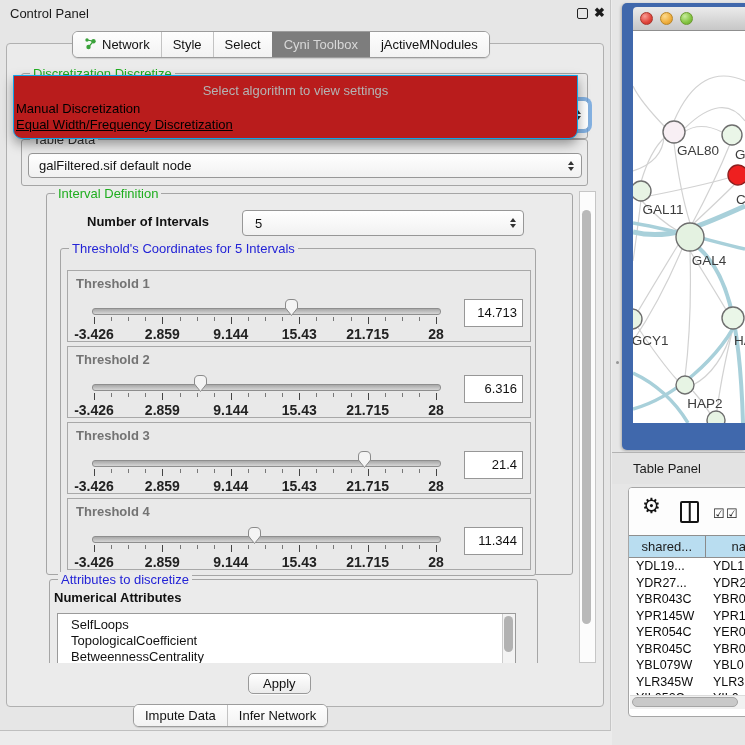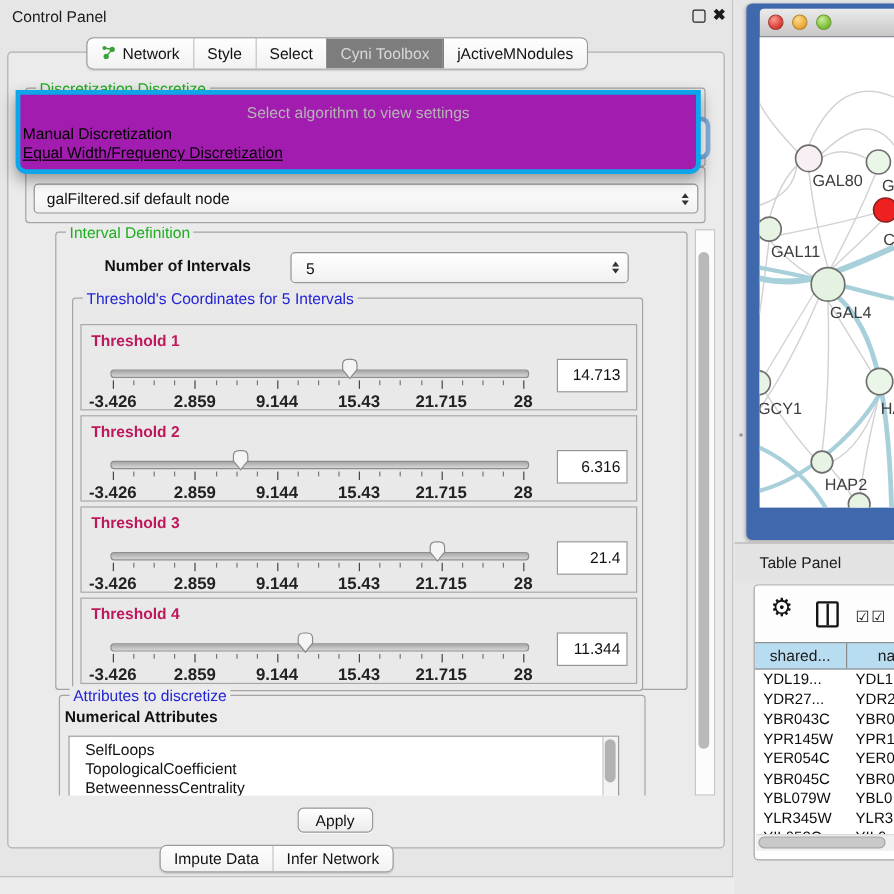--- a/index.html
+++ b/index.html
@@ -27,32 +27,32 @@
   .gtitle.blue{color:#2323d6;}
   .gtitle.dark{color:#2e2e2e;}
   
   .combo{position:absolute;background:linear-gradient(#ffffff,#f1f1f1);border:1px solid #979797;border-radius:4px;}
   .combo .cval{position:absolute;left:10px;top:0;bottom:0;display:flex;align-items:center;font-size:13px;color:#111;white-space:nowrap;}
   .stepper{position:absolute;right:7px;top:50%;transform:translateY(-50%);display:flex;flex-direction:column;gap:2px;}
   .stepper .up{width:0;height:0;border-left:3.5px solid transparent;border-right:3.5px solid transparent;border-bottom:4.5px solid #333;}
   .stepper .dn{width:0;height:0;border-left:3.5px solid transparent;border-right:3.5px solid transparent;border-top:4.5px solid #333;}
   .focus-combo{position:absolute;left:20px;top:56px;width:560px;height:28px;background:#fff;border:1px solid #86b0dc;border-radius:5px;box-shadow:0 0 0 3px rgba(96,156,220,.75);z-index:1;}
   
-  .popup{position:absolute;left:6px;top:31px;width:563px;height:62px;background:#a21caf;border:4px solid #0ea5e9;border-radius:0 0 9px 9px;box-shadow:0 5px 12px rgba(0,0,0,.38);z-index:5;}
+  .popup{position:absolute;left:6px;top:31px;width:563px;height:62px;background:#b91c1c;border:1px solid #0ea5e9;border-radius:0 0 9px 9px;box-shadow:0 5px 12px rgba(0,0,0,.38);z-index:5;}
   .popup-prompt{position:absolute;left:0;right:0;top:7px;text-align:center;color:#b4b4b4;font-size:13px;}
   .popup-opt{position:absolute;left:2px;font-size:13px;color:#000;white-space:nowrap;}
   .popup-opt.b{font-weight:normal;top:25px;}
   .popup-opt.n{top:41px;text-decoration:underline;}
   
   .scroll-area{position:absolute;left:8px;top:145px;width:562px;height:474px;overflow:hidden;}
   .vsb{position:absolute;left:572px;top:147px;width:15px;height:470px;background:#fcfcfc;border:1px solid #c6c6c6;}
   .vsb .thumbv{position:absolute;left:2px;top:18px;width:9px;height:414px;background:#b9b9b9;border-radius:5px;}
   
   .thrbox{position:absolute;left:6px;width:462px;height:70px;border:1px solid #a8a8a8;background:#e9e9e9;}
-  .thrlabel{position:absolute;left:8px;top:5px;font-weight:bold;font-size:13px;color:#be185d;}
+  .thrlabel{position:absolute;left:8px;top:5px;font-weight:bold;font-size:13px;color:#737373;}
   .track{position:absolute;left:24px;top:37px;width:347px;height:5px;border-radius:3px;border:1px solid #8e8e8e;background:linear-gradient(#a8a8a8,#d6d6d6);}
   .tick{position:absolute;width:1px;background:#777;top:46px;}
   .tick.maj{height:7px;background:#444;}
   .tick.min{height:4px;}
   .ticklab{position:absolute;top:55px;transform:translateX(-50%);font-size:14px;font-weight:bold;color:#222;white-space:nowrap;}
   .thumb{position:absolute;top:27px;width:15px;height:19px;}
   .valbox{position:absolute;left:396px;top:28px;width:52px;height:26px;background:#fff;border:1px solid #979797;font-size:13px;text-align:right;line-height:26px;padding-right:5px;color:#111;}
   
   .listbox{position:absolute;background:#fff;border:1px solid #9a9a9a;overflow:hidden;}
   .listitem{padding-left:13px;line-height:16px;font-size:13px;color:#111;white-space:nowrap;}

